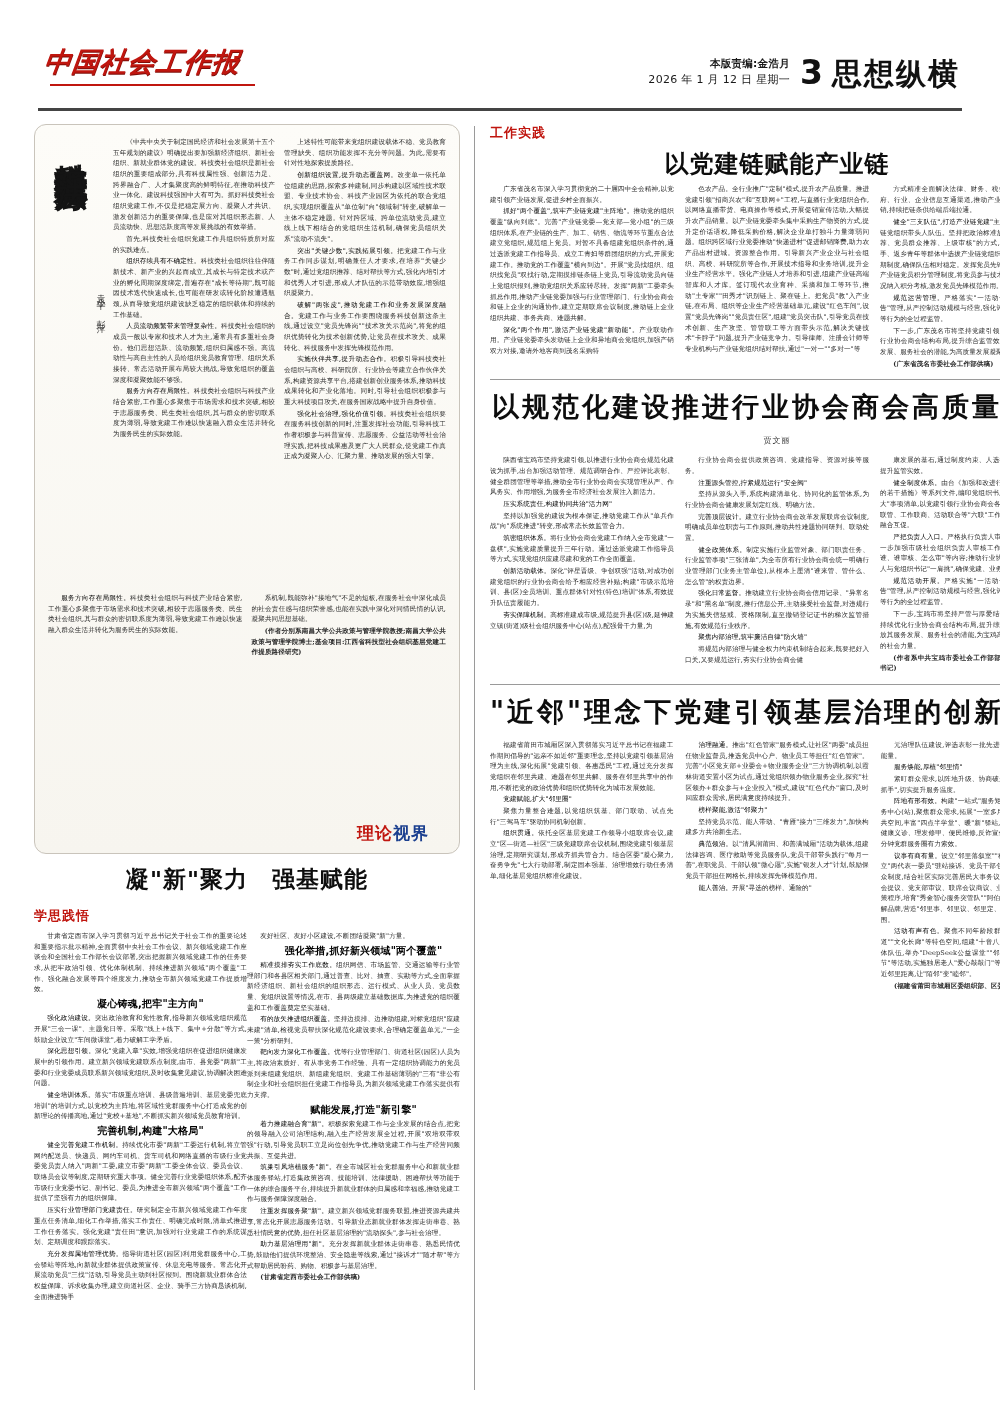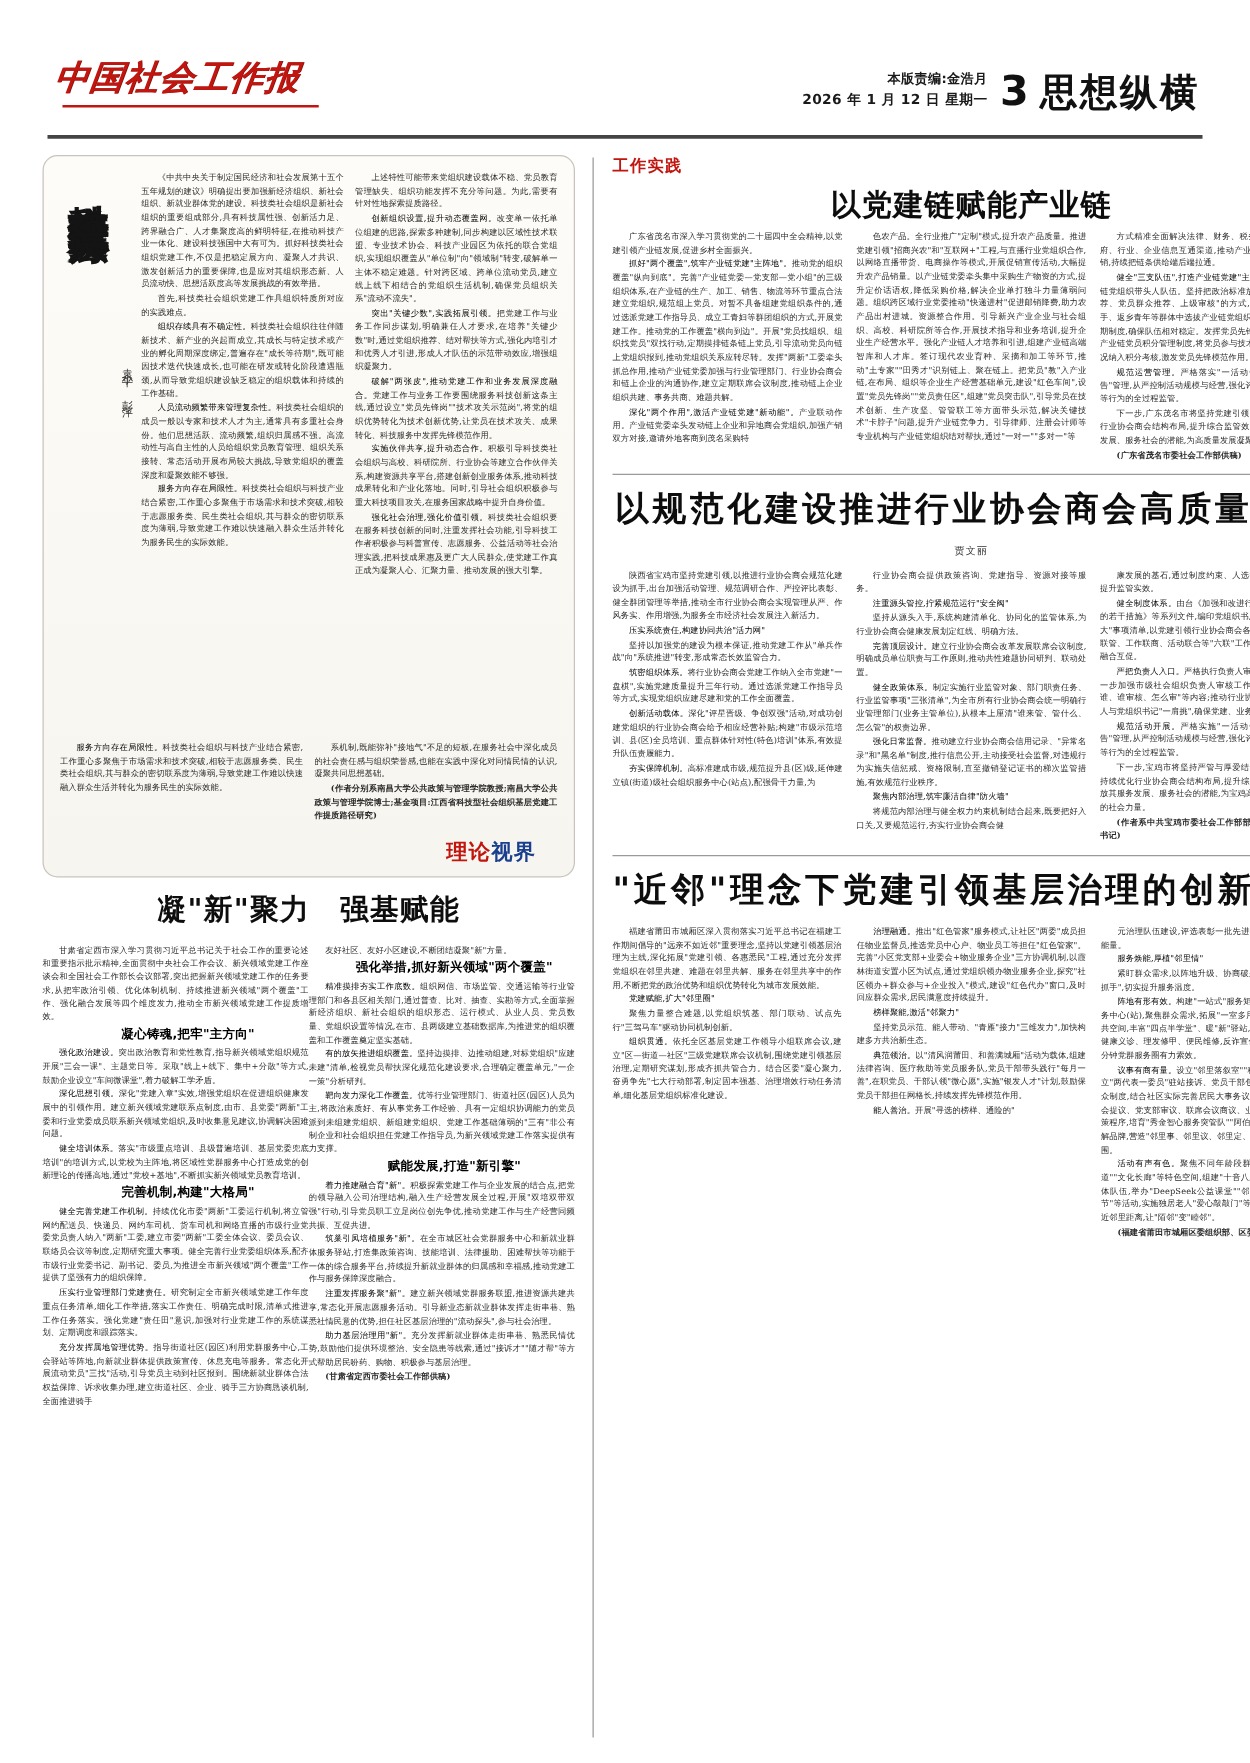--- a/index.html
+++ b/index.html
@@ -24,21 +24,21 @@
     font-style:italic;
     transform:skewX(-7deg);
     text-shadow:0.5px 0.5px 0 #7d0d08;
     white-space:nowrap;
   }
   .logo-rule { width:205px; height:2px; background:#c0160f; margin-top:4px; margin-left:6px; }
 
   .mast-right { position:absolute; right:6px; top:13px; display:flex; align-items:flex-end; gap:10px; }
   .mast-meta { text-align:right; padding-bottom:6px; }
   .mast-meta .editor { font-size:10.5px; font-weight:bold; color:#1a1a1a; letter-spacing:.3px; line-height:1.5; }
-  .mast-meta .dateline { font-size:11px; font-weight:bold; color:#1a1a1a; letter-spacing:.3px; line-height:1.6; white-space:nowrap; }
+  .mast-meta .dateline { font-size:11px; font-weight:normal; color:#1a1a1a; letter-spacing:.3px; line-height:1.6; white-space:nowrap; }
   .mast-section { display:flex; align-items:baseline; gap:9px; }
   .mast-section .pagenum { font-size:33px; font-weight:bold; font-family:"DejaVu Sans", sans-serif; }
   .mast-section .secname { font-size:30px; font-weight:bold; letter-spacing:2px; font-family:Liberation Serif, serif; }
 
   .mast-rule { height:3px; background:#444; margin:6px 4px 0 4px; }
 
   
   .body-grid { display:flex; gap:0; margin-top:13px; height:1268px; }
   .col-left { width:440px; flex:none; position:relative; padding-right:14px; }
   .vdiv { width:1px; background:#9a9a9a; flex:none; margin:2px 0; }
@@ -57,21 +57,21 @@
   .cn p { margin:0 0 1px 0; text-indent:2em; }
   .cn p b { font-weight:normal; color:#000; }
   .attrib { text-indent:2em; font-weight:bold; }
 
   
   .feature-box {
     border:1px solid #c9c4bb;
     border-radius:12px;
     background:linear-gradient(180deg,#fdfcf8 0%, #f7f5ef 100%);
     padding:12px 13px 10px 13px;
-    height:578px;
+    height:730px;
     position:relative;
     overflow:hidden;
   }
   .feature-inner { display:flex; height:452px; gap:6px; }
   .vert-title {
     writing-mode:vertical-rl;
     text-orientation:upright;
     font-family:"DejaVu Serif", serif;
     font-size:33px;
     font-weight:bold;
@@ -226,20 +226,21 @@
               <p>系机制,既能弥补"接地气"不足的短板,在服务社会中深化成员的社会责任感与组织荣誉感,也能在实践中深化对同情民情的认识,凝聚共同思想基础。</p>
               <p class="attrib">(作者分别系南昌大学公共政策与管理学院教授;南昌大学公共政策与管理学院博士;基金项目:江西省科技型社会组织基层党建工作提质路径研究)</p>
             </div>
         </div>
         <div class="badge-theory">
           <span class="r">理论</span><span class="b">视界</span>
         </div>
       </div>
 
       <div class="headline-left">凝"新"聚力　强基赋能</div>
+      <div class="kicker">学思践悟</div>
       <div class="cols2">
         <div class="cn">
             <p>甘肃省定西市深入学习贯彻习近平总书记关于社会工作的重要论述和重要指示批示精神,全面贯彻中央社会工作会议、新兴领域党建工作座谈会和全国社会工作部长会议部署,突出把握新兴领域党建工作的任务要求,从把牢政治引领、优化体制机制、持续推进新兴领域"两个覆盖"工作、强化融合发展等四个维度发力,推动全市新兴领域党建工作提质增效。</p>
             <p class="subhead">凝心铸魂,把牢"主方向"</p>
             <p><b>强化政治建设。</b>突出政治教育和党性教育,指导新兴领域党组织规范开展"三会一课"、主题党日等。采取"线上+线下、集中+分散"等方式,鼓励企业设立"车间微课堂",着力破解工学矛盾。</p>
             <p><b>深化思想引领。</b>深化"党建入章"实效,增强党组织在促进组织健康发展中的引领作用。建立新兴领域党建联系点制度,由市、县党委"两新"工委和行业党委成员联系新兴领域党组织,及时收集意见建议,协调解决困难问题。</p>
             <p><b>健全培训体系。</b>落实"市级重点培训、县级普遍培训、基层党委兜底培训"的培训方式,以党校为主阵地,将区域性党群服务中心打造成党的创新理论的传播高地,通过"党校+基地",不断抓实新兴领域党员教育培训。</p>
             <p class="subhead">完善机制,构建"大格局"</p>
             <p><b>健全完善党建工作机制。</b>持续优化市委"两新"工委运行机制,将立管网约配送员、快递员、网约车司机、货车司机和网络直播的市级行业党委党员责人纳入"两新"工委,建立市委"两新"工委全体会议、委员会议、联络员会议等制度,定期研究重大事项。健全完善行业党委组织体系,配齐市级行业党委书记、副书记、委员,为推进全市新兴领域"两个覆盖"工作提供了坚强有力的组织保障。</p>
             <p><b>压实行业管理部门党建责任。</b>研究制定全市新兴领域党建工作年度重点任务清单,细化工作举措,落实工作责任、明确完成时限,清单式推进工作任务落实。强化党建"责任田"意识,加强对行业党建工作的系统谋划、定期调度和跟踪落实。</p>

